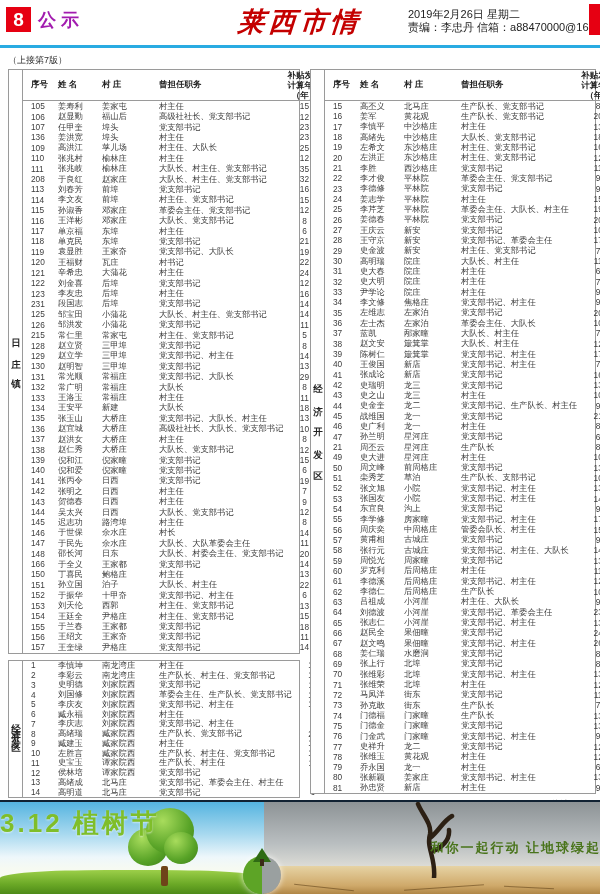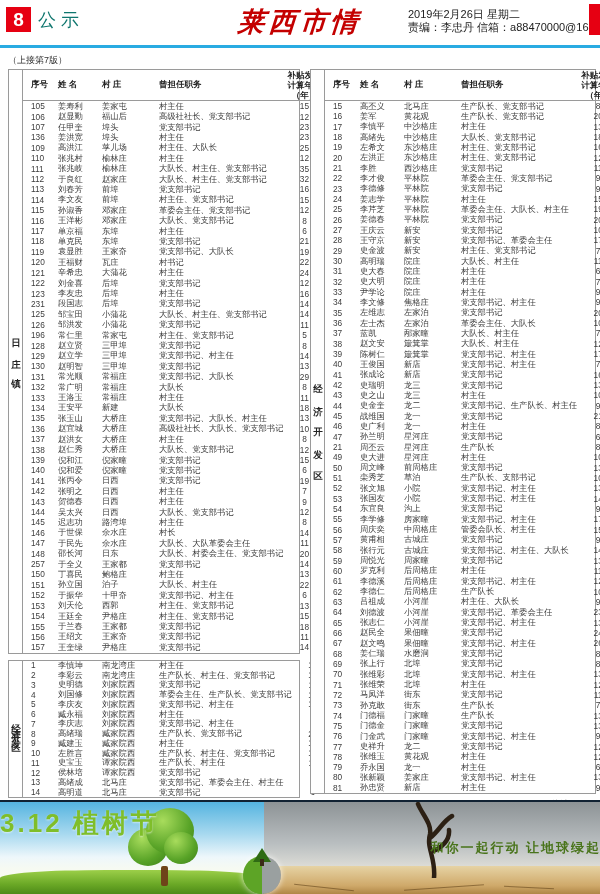--- a/index.html
+++ b/index.html
@@ -2,21 +2,21 @@
 <html><head>
 <meta charset="utf-8">
 <style>
   html,body{margin:0;padding:0;background:#ffffff;}
   body{width:600px;height:894px;font-family:"Liberation Sans","DejaVu Sans",sans-serif;color:#3c3c3c;position:relative;overflow:hidden;}
 
   
   .masthead{position:relative;height:38px;padding-top:5px;}
   .pagenum{position:absolute;left:6px;top:7px;width:25px;height:25px;background:#e60012;color:#fff;
            font-size:19px;font-weight:bold;text-align:center;line-height:25px;}
-  .section{position:absolute;left:38px;top:8px;font-size:18px;font-weight:normal;color:#0f766e;letter-spacing:5px;}
+  .section{position:absolute;left:38px;top:8px;font-size:18px;font-weight:bold;color:#a21caf;letter-spacing:5px;}
   .paper-title{position:absolute;left:0;right:0;top:4px;text-align:center;color:#c40000;
                font-family:"Liberation Serif","DejaVu Serif",serif;font-weight:bold;font-style:italic;
                font-size:27px;letter-spacing:4px;transform:skewX(-4deg);}
   .head-info{position:absolute;left:408px;top:8px;font-size:11px;color:#222;line-height:13px;white-space:nowrap;}
   .head-bar{position:absolute;right:0px;top:4px;width:11px;height:31px;background:#e60012;}
   .cyan-rule{height:3px;background:#29abe2;margin-top:2px;}
   .cont-note{font-size:9px;color:#333;margin:6px 0 2px 8px;}
 
   
   .content{display:flex;align-items:flex-start;padding:0 6px 0 8px;gap:10px;}
@@ -151,21 +151,21 @@
               <span class="c-yr">12</span>
             </div>
             <div class="trow">
               <span class="c-no">111</span>
               <span class="c-name">张兆岐</span>
               <span class="c-vil">榆林庄</span>
               <span class="c-pos">大队长、村主任、党支部书记</span>
               <span class="c-yr">35</span>
             </div>
             <div class="trow">
-              <span class="c-no">112</span>
+              <span class="c-no">208</span>
               <span class="c-name">于良红</span>
               <span class="c-vil">赵家庄</span>
               <span class="c-pos">大队长、村主任、党支部书记</span>
               <span class="c-yr">32</span>
             </div>
             <div class="trow">
               <span class="c-no">113</span>
               <span class="c-name">刘春芳</span>
               <span class="c-vil">前埠</span>
               <span class="c-pos">党支部书记</span>
@@ -256,21 +256,21 @@
               <span class="c-yr">14</span>
             </div>
             <div class="trow">
               <span class="c-no">126</span>
               <span class="c-name">邹洪发</span>
               <span class="c-vil">小蒲花</span>
               <span class="c-pos">党支部书记</span>
               <span class="c-yr">11</span>
             </div>
             <div class="trow">
-              <span class="c-no">196</span>
+              <span class="c-no">215</span>
               <span class="c-name">常仁里</span>
               <span class="c-vil">常家屯</span>
               <span class="c-pos">村主任、党支部书记</span>
               <span class="c-yr">5</span>
             </div>
             <div class="trow">
               <span class="c-no">128</span>
               <span class="c-name">赵立贤</span>
               <span class="c-vil">三甲埠</span>
               <span class="c-pos">党支部书记</span>
@@ -410,21 +410,21 @@
               <span class="c-yr">11</span>
             </div>
             <div class="trow">
               <span class="c-no">148</span>
               <span class="c-name">邵长河</span>
               <span class="c-vil">日东</span>
               <span class="c-pos">大队长、村委会主任、党支部书记</span>
               <span class="c-yr">20</span>
             </div>
             <div class="trow">
-              <span class="c-no">257</span>
+              <span class="c-no">166</span>
               <span class="c-name">于全义</span>
               <span class="c-vil">王家都</span>
               <span class="c-pos">党支部书记</span>
               <span class="c-yr">14</span>
             </div>
             <div class="trow">
               <span class="c-no">150</span>
               <span class="c-name">丁喜民</span>
               <span class="c-vil">鲍格庄</span>
               <span class="c-pos">村主任</span>

